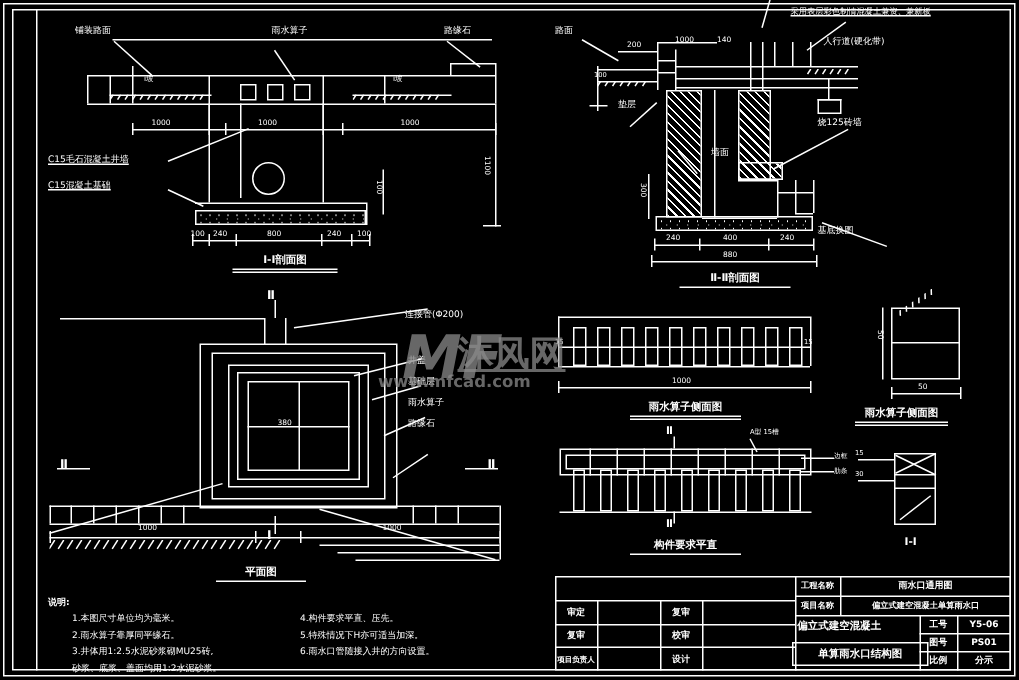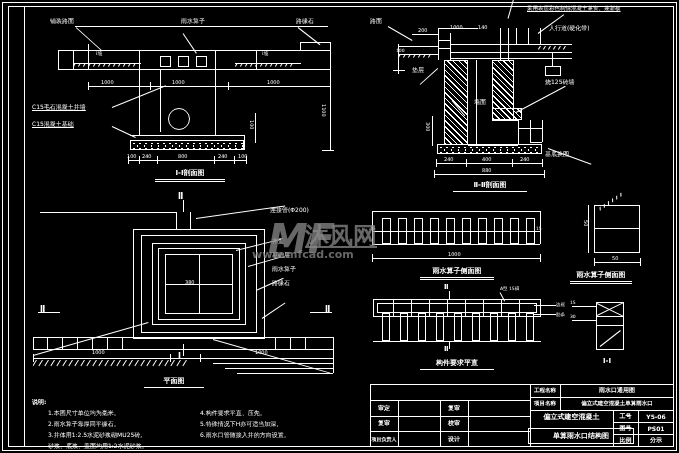--- a/index.html
+++ b/index.html
@@ -519,22 +519,22 @@
     <div class="tbc" style="left:398px;top:431px;width:42px;height:16px;"></div>
     <div class="tbc" style="left:468px;top:400px;width:62px;height:16px;"></div>
     <div class="tbc" style="left:468px;top:416px;width:62px;height:15px;"></div>
     <div class="tbc" style="left:468px;top:431px;width:62px;height:16px;"></div>
 
     <div class="tbc" style="left:530px;top:384px;width:30px;height:13px;font-size:5.5px;">工程名称</div>
     <div class="tbc" style="left:560px;top:384px;width:114px;height:13px;font-size:6px;">雨水口通用图</div>
     <div class="tbc" style="left:530px;top:397px;width:30px;height:13px;font-size:5.5px;">项目名称</div>
     <div class="tbc" style="left:560px;top:397px;width:114px;height:13px;font-size:5.5px;">偏立式建空混凝土单算雨水口</div>
 
-    <div class="tbc" style="left:530px;top:410px;width:83px;height:14px;font-size:7px;">偏立式建空混凝土</div>
-    <div class="tbc" style="left:528px;top:428px;width:106px;height:16px;font-size:7px;border:1px solid #fff;">单算雨水口结构图</div>
+    <div class="tbc" style="left:518px;top:410px;width:83px;height:14px;font-size:7px;">偏立式建空混凝土</div>
+    <div class="tbc" style="left:528px;top:428px;width:91px;height:16px;font-size:7px;border:1px solid #fff;">单算雨水口结构图</div>
 
     <div class="tbc" style="left:613px;top:410px;width:25px;height:12px;">工号</div>
     <div class="tbc" style="left:638px;top:410px;width:36px;height:12px;">Y5-06</div>
     <div class="tbc" style="left:613px;top:422px;width:25px;height:12px;">图号</div>
     <div class="tbc" style="left:638px;top:422px;width:36px;height:12px;">PS01</div>
     <div class="tbc" style="left:613px;top:434px;width:25px;height:13px;">比例</div>
     <div class="tbc" style="left:638px;top:434px;width:36px;height:13px;">分示</div>
   </div>
 
   <div>

